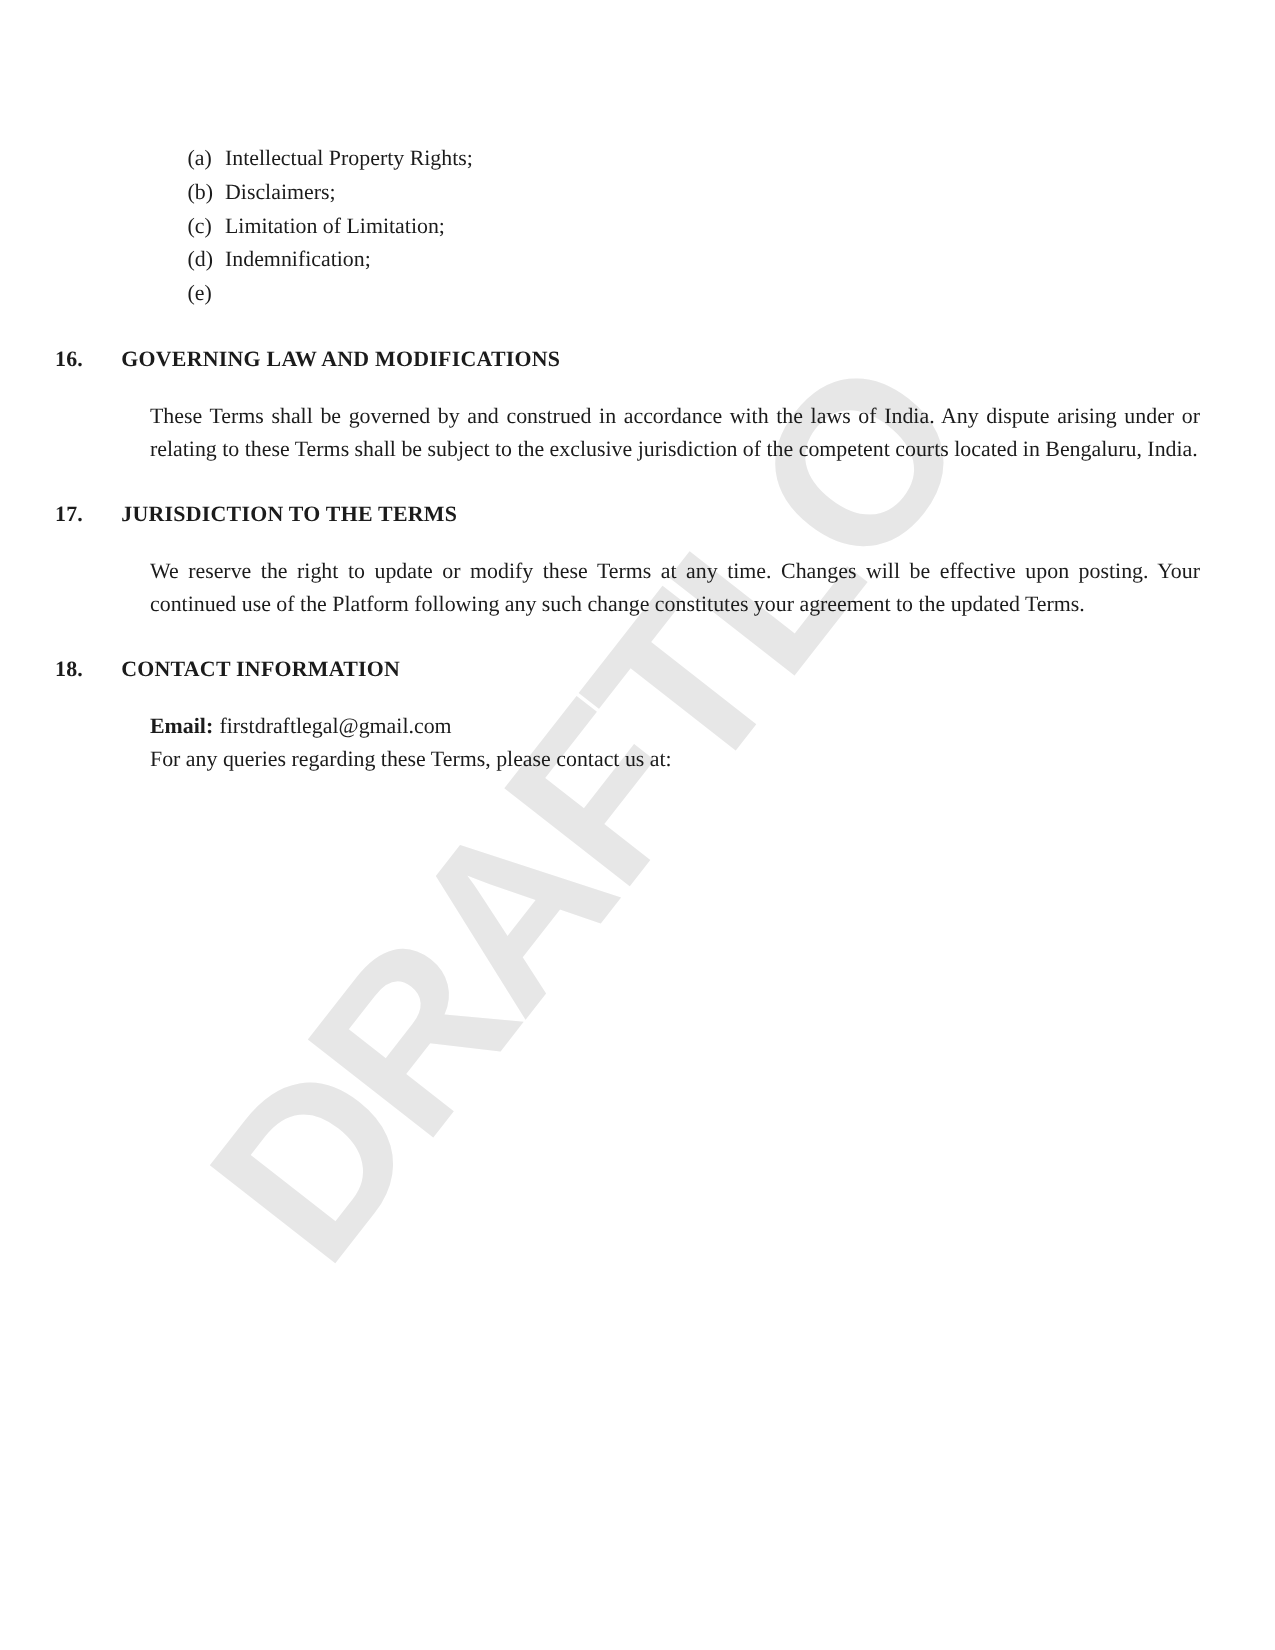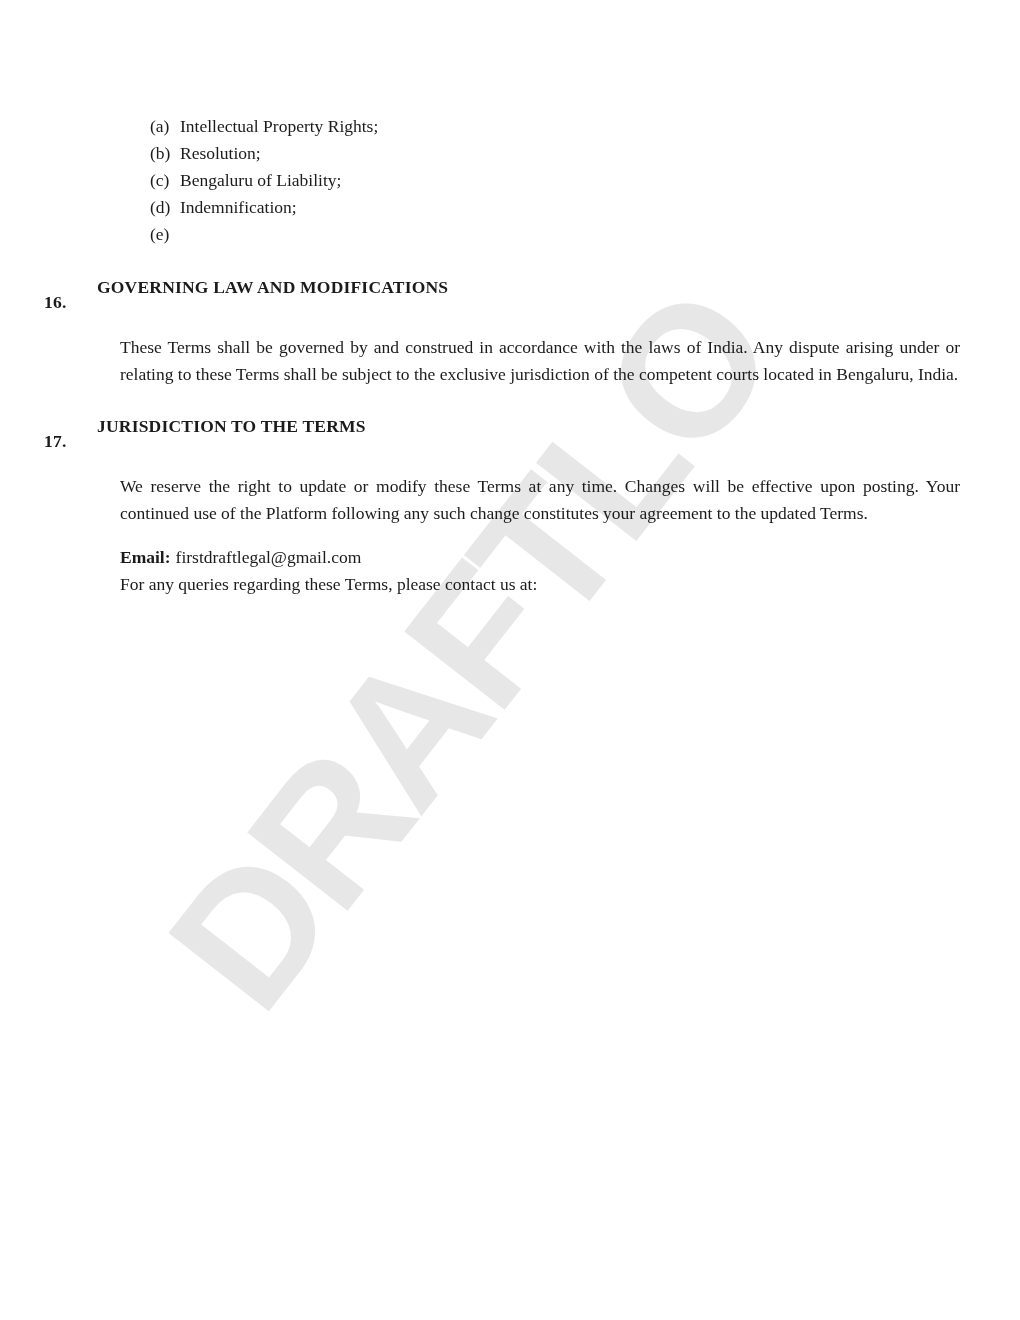--- a/index.html
+++ b/index.html
@@ -47,21 +47,20 @@
     display: flex;
     font-weight: bold;
     margin-top: 25px;
     line-height: 28px;
     letter-spacing: 0.2px;
   }
   .sec-num {
     margin-left: 44px;
     width: 53px;
     flex: 0 0 53px;
-    margin-top: 15px;
   }
   .para {
     margin: 18px 60px 0 120px;
     line-height: 26.5px;
     text-align: justify;
   }
   .para.left-align {
     text-align: left;
   }
   .email-label {
@@ -76,25 +75,25 @@
 
 <div class="content">
 
   <div class="toc-list">
     <div class="toc-item">
       <span class="toc-marker">(a)</span>
       <span>Intellectual Property Rights;</span>
     </div>
     <div class="toc-item">
       <span class="toc-marker">(b)</span>
-      <span>Resolution;</span>
+      <span>Disclaimers;</span>
     </div>
     <div class="toc-item">
       <span class="toc-marker">(c)</span>
-      <span>Bengaluru of Liability;</span>
+      <span>Limitation of Limitation;</span>
     </div>
     <div class="toc-item">
       <span class="toc-marker">(d)</span>
       <span>Indemnification;</span>
     </div>
     <div class="toc-item">
       <span class="toc-marker">(e)</span>
     </div>
   </div>
 
@@ -103,20 +102,24 @@
     <span>GOVERNING LAW AND MODIFICATIONS</span>
   </div>
   <div class="para">These Terms shall be governed by and construed in accordance with the laws of India. Any dispute arising under or relating to these Terms shall be subject to the exclusive jurisdiction of the competent courts located in Bengaluru, India.</div>
 
   <div class="section-heading">
     <span class="sec-num">17.</span>
     <span>JURISDICTION TO THE TERMS</span>
   </div>
   <div class="para">We reserve the right to update or modify these Terms at any time. Changes will be effective upon posting. Your continued use of the Platform following any such change constitutes your agreement to the updated Terms.</div>
 
+  <div class="section-heading">
+    <span class="sec-num">18.</span>
+    <span>CONTACT INFORMATION</span>
+  </div>
   <div class="para left-align">
     <div>
       <span class="email-label">Email:</span><span>firstdraftlegal@gmail.com</span>
     </div>
     <div>For any queries regarding these Terms, please contact us at:</div>
   </div>
 
 </div>
 
 </body></html>

